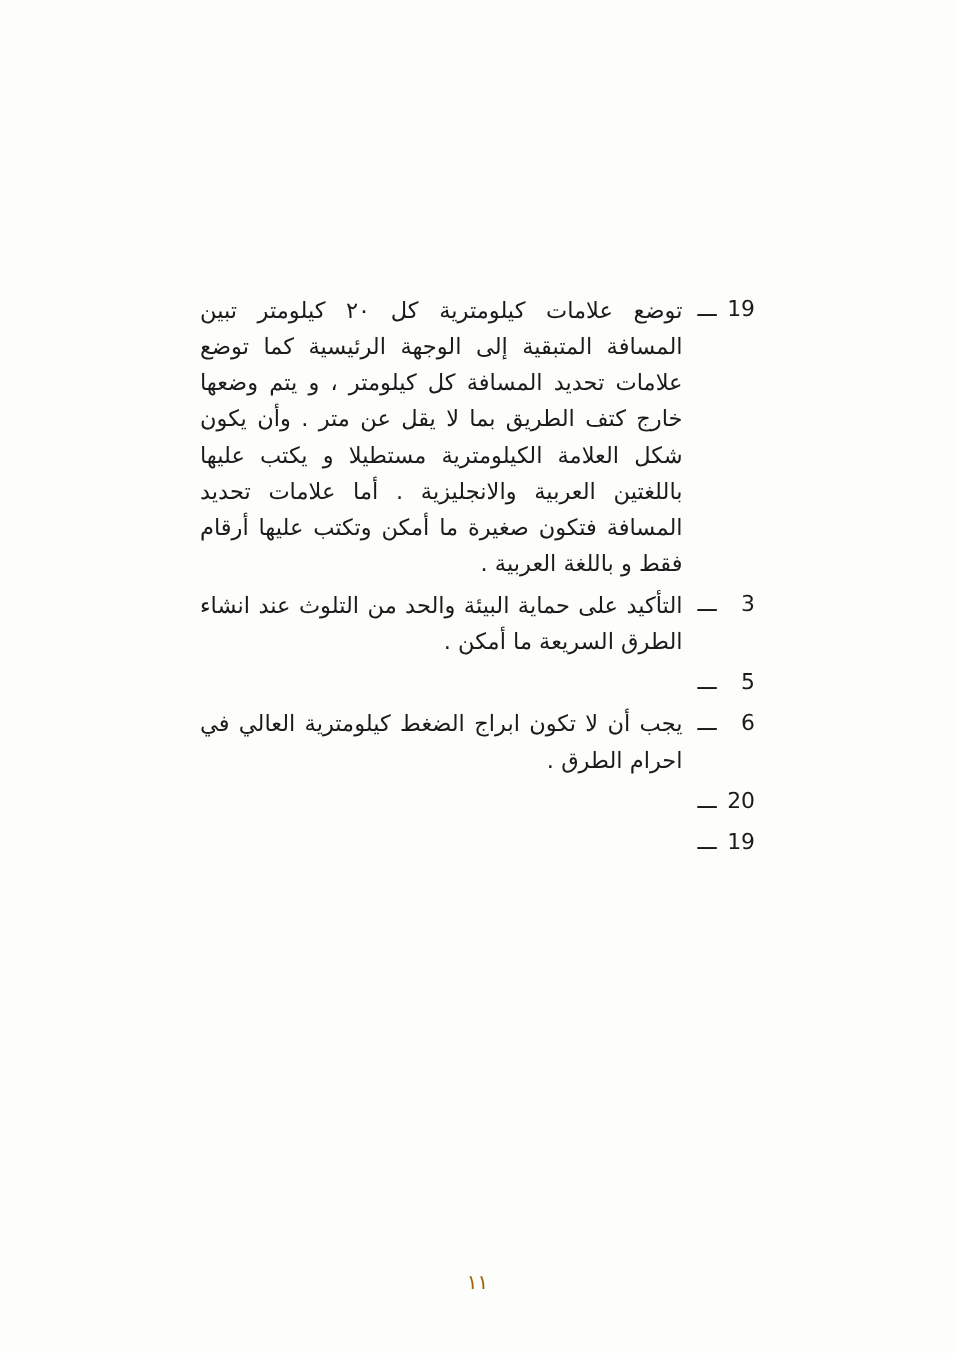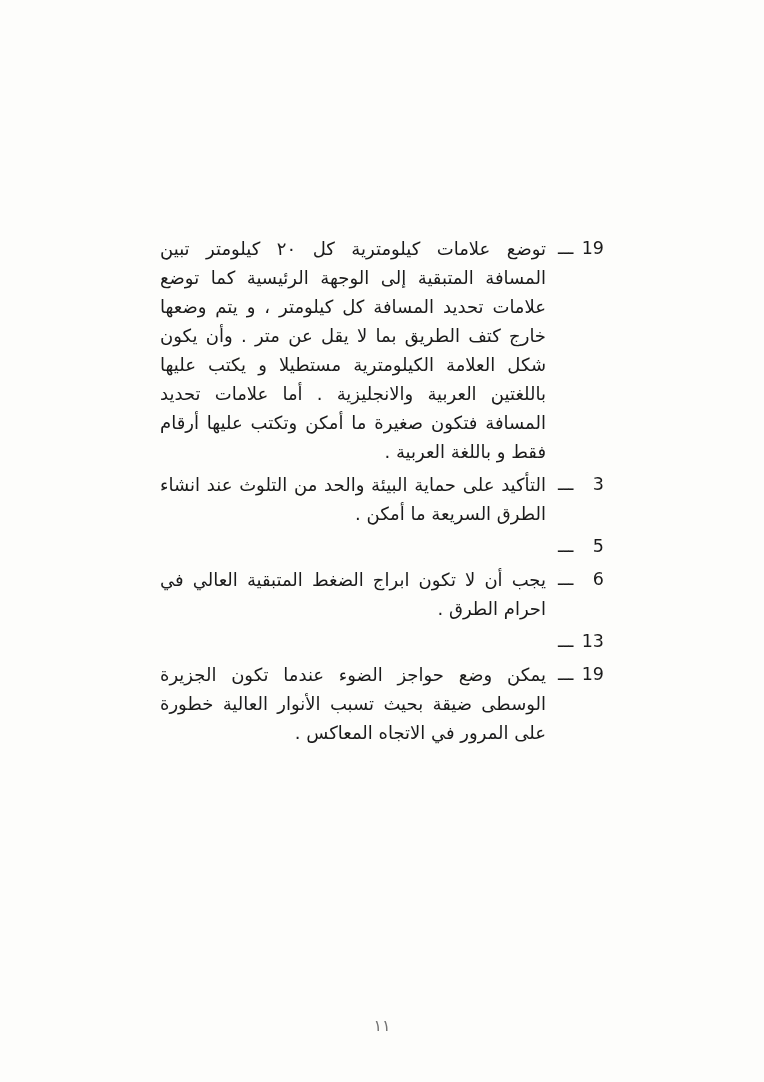--- a/index.html
+++ b/index.html
@@ -53,21 +53,21 @@
     text-justify: inter-word;
   }
   .page-number {
     position: absolute;
     top: 1016px;
     left: 0;
     right: 0;
     text-align: center;
     font-size: 16px;
     letter-spacing: 2px;
-    color: #737373;
+    color: #a16207;
   }
 </style>
 </head>
 <body>
 
 <div class="page">
 
   <div class="content">
 
     <div class="item">
@@ -91,35 +91,34 @@
         <span class="num">5</span>
         <span class="dash">ـــ</span>
       </div>
     </div>
 
     <div class="item">
       <div class="marker">
         <span class="num">6</span>
         <span class="dash">ـــ</span>
       </div>
-      <div class="text">يجب أن لا تكون ابراج الضغط المتبقية العالي في احرام الطرق .</div>
+      <div class="text">يجب أن لا تكون ابراج الضغط كيلومترية العالي في احرام الطرق .</div>
     </div>
 
     <div class="item">
       <div class="marker">
-        <span class="num">13</span>
+        <span class="num">20</span>
         <span class="dash">ـــ</span>
       </div>
     </div>
 
     <div class="item">
       <div class="marker">
         <span class="num">19</span>
         <span class="dash">ـــ</span>
       </div>
-      <div class="text">يمكن وضع حواجز الضوء عندما تكون الجزيرة الوسطى ضيقة بحيث تسبب الأنوار العالية خطورة على المرور في الاتجاه المعاكس .</div>
     </div>
 
   </div>
 
   <div class="page-number">١١</div>
 
 </div>
 
 </body></html>

